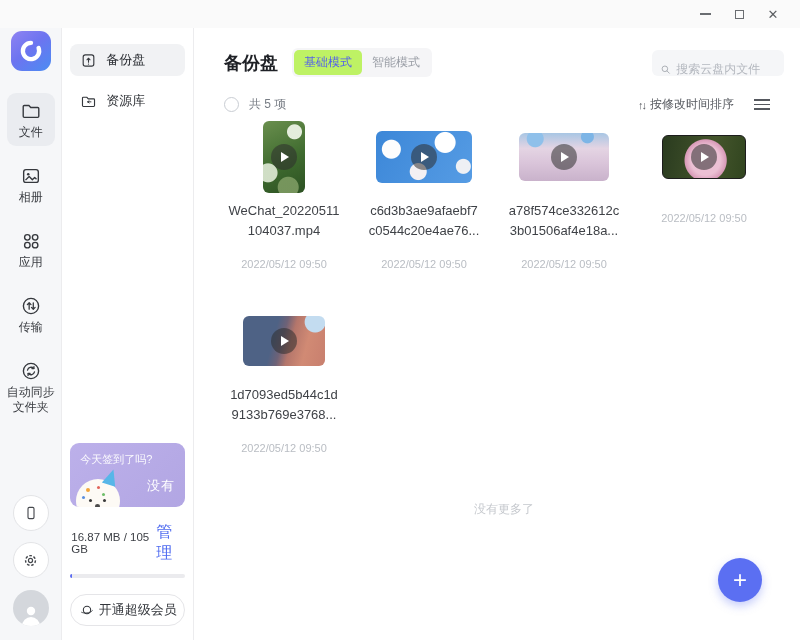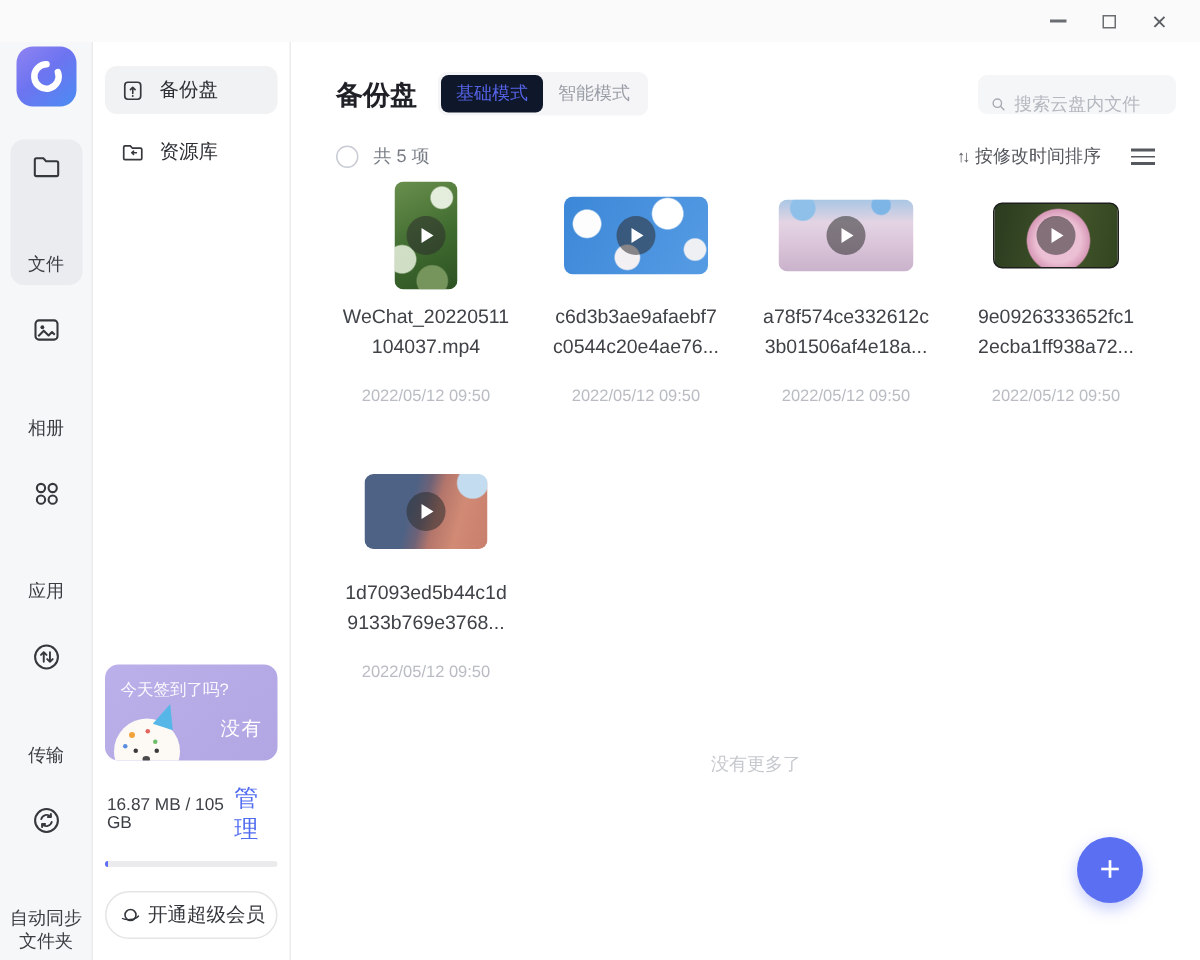--- a/index.html
+++ b/index.html
@@ -15,21 +15,21 @@
   .win-btn .x { font-size:13px; line-height:1; color:#5c5f63; }
 
   .body { display:flex; height:612px; }
 
   
   .rail { width:64px; background:#f6f7f9; border-right:1px solid #ececee; display:flex; flex-direction:column; align-items:center; padding:3px 0 14px; }
   .logo { width:40px; height:40px; border-radius:11px; background:linear-gradient(140deg,#8f83f2 0%,#6d74f0 45%,#4b8cf2 100%); display:flex; align-items:center; justify-content:center; flex:none; }
   .rail-nav { margin-top:22px; display:flex; flex-direction:column; align-items:center; gap:12px; }
   .rail-item { width:48px; padding:7px 0 6px; border-radius:9px; display:flex; flex-direction:column; align-items:center; gap:3px; cursor:pointer; }
   .rail-item.active { background:#eaecf0; }
-  .rail-item .lbl { font-size:12px; color:#3a3d42; line-height:15px; text-align:center;margin-top:44px; }
+  .rail-item .lbl { font-size:12px; color:#3a3d42; line-height:15px; text-align:center; }
   .rail-spacer { flex:1; }
   .rail-circle { width:36px; height:36px; border-radius:50%; border:1px solid #e3e4e7; background:#fff; display:flex; align-items:center; justify-content:center; margin-top:11px; cursor:pointer; }
   .avatar { width:36px; height:36px; border-radius:50%; background:#d4d7dc; margin-top:12px; overflow:hidden; display:flex; align-items:flex-end; justify-content:center; cursor:pointer; }
 
   
   .panel { width:135px; border-right:1px solid #ececee; display:flex; flex-direction:column; padding:16px 8px 14px; background:#fff; }
   .panel-item { height:32px; border-radius:8px; display:flex; align-items:center; gap:9px; padding:0 10px; font-size:13px; color:#2b2e33; cursor:pointer; margin-bottom:9px; }
   .panel-item.active { background:#f1f2f4; }
   .panel-spacer { flex:1; }
 
@@ -48,21 +48,21 @@
   .progress { margin-top:10px; height:4px; border-radius:2px; background:#ebebee; overflow:hidden; }
   .progress .fill { width:2px; height:100%; background:#5b6cf2; }
   .member-btn { margin-top:16px; height:32px; border:1px solid #e5e5e8; border-radius:16px; background:#fff; display:flex; align-items:center; justify-content:center; gap:4px; font-size:13px; color:#33363b; cursor:pointer; }
 
   
   .main { flex:1; position:relative; padding:20px 16px 0 30px; background:#fff; }
   .main-header { display:flex; align-items:center; }
   .page-title { font-size:18px; font-weight:700; color:#1f2126; }
   .mode-toggle { margin-left:14px; background:#f5f5f7; border-radius:6px; padding:2px; display:flex; }
   .mode { font-size:12px; padding:4px 10px; border-radius:5px; color:#9a9ea6; cursor:pointer; }
-  .mode.active { background:#0f172a; color:#5563e8; }
+  .mode.active { background:#bef264; color:#5563e8; }
   .search-box { margin-left:auto; width:132px; height:26px; background:#f5f6f8; border-radius:6px; display:flex; align-items:flex-end; padding:0 8px; gap:5px; }
   .search-box input { border:none; outline:none; background:transparent; width:100%; font-size:12px; color:#55585e; font-family:inherit; }
   .search-box input::placeholder { color:#b4b8bf; }
 
   .toolbar { margin-top:19px; display:flex; align-items:center; }
   .check-circle { width:15px; height:15px; border-radius:50%; border:1.5px solid #c9cdd3; cursor:pointer; }
   .count { margin-left:10px; font-size:12px; color:#787d85; }
   .sort { margin-left:auto; display:flex; align-items:center; font-size:12px; color:#55585e; cursor:pointer; }
   .sort .arrows { font-size:11px; letter-spacing:-2px; margin-right:5px; color:#55585e; }
   .view-btn { margin-left:20px; margin-right:14px; width:16px; display:flex; flex-direction:column; gap:3px; cursor:pointer; }
@@ -330,24 +330,20 @@
           </div>
           <div class="fdate">2022/05/12 09:50</div>
         </div>
 
         <div class="cell">
           <div class="thumb-wrap">
               <div class="thumb thumb4">
             <span class="play"></span>
           </div>
             </div>
-          <div class="fname">
-            <span>9e0926333652fc1</span><br>
-            <span>2ecba1ff938a72...</span>
-          </div>
           <div class="fdate">2022/05/12 09:50</div>
         </div>
 
         <div class="cell">
           <div class="thumb-wrap">
               <div class="thumb thumb5">
             <span class="play"></span>
           </div>
             </div>
           <div class="fname">

